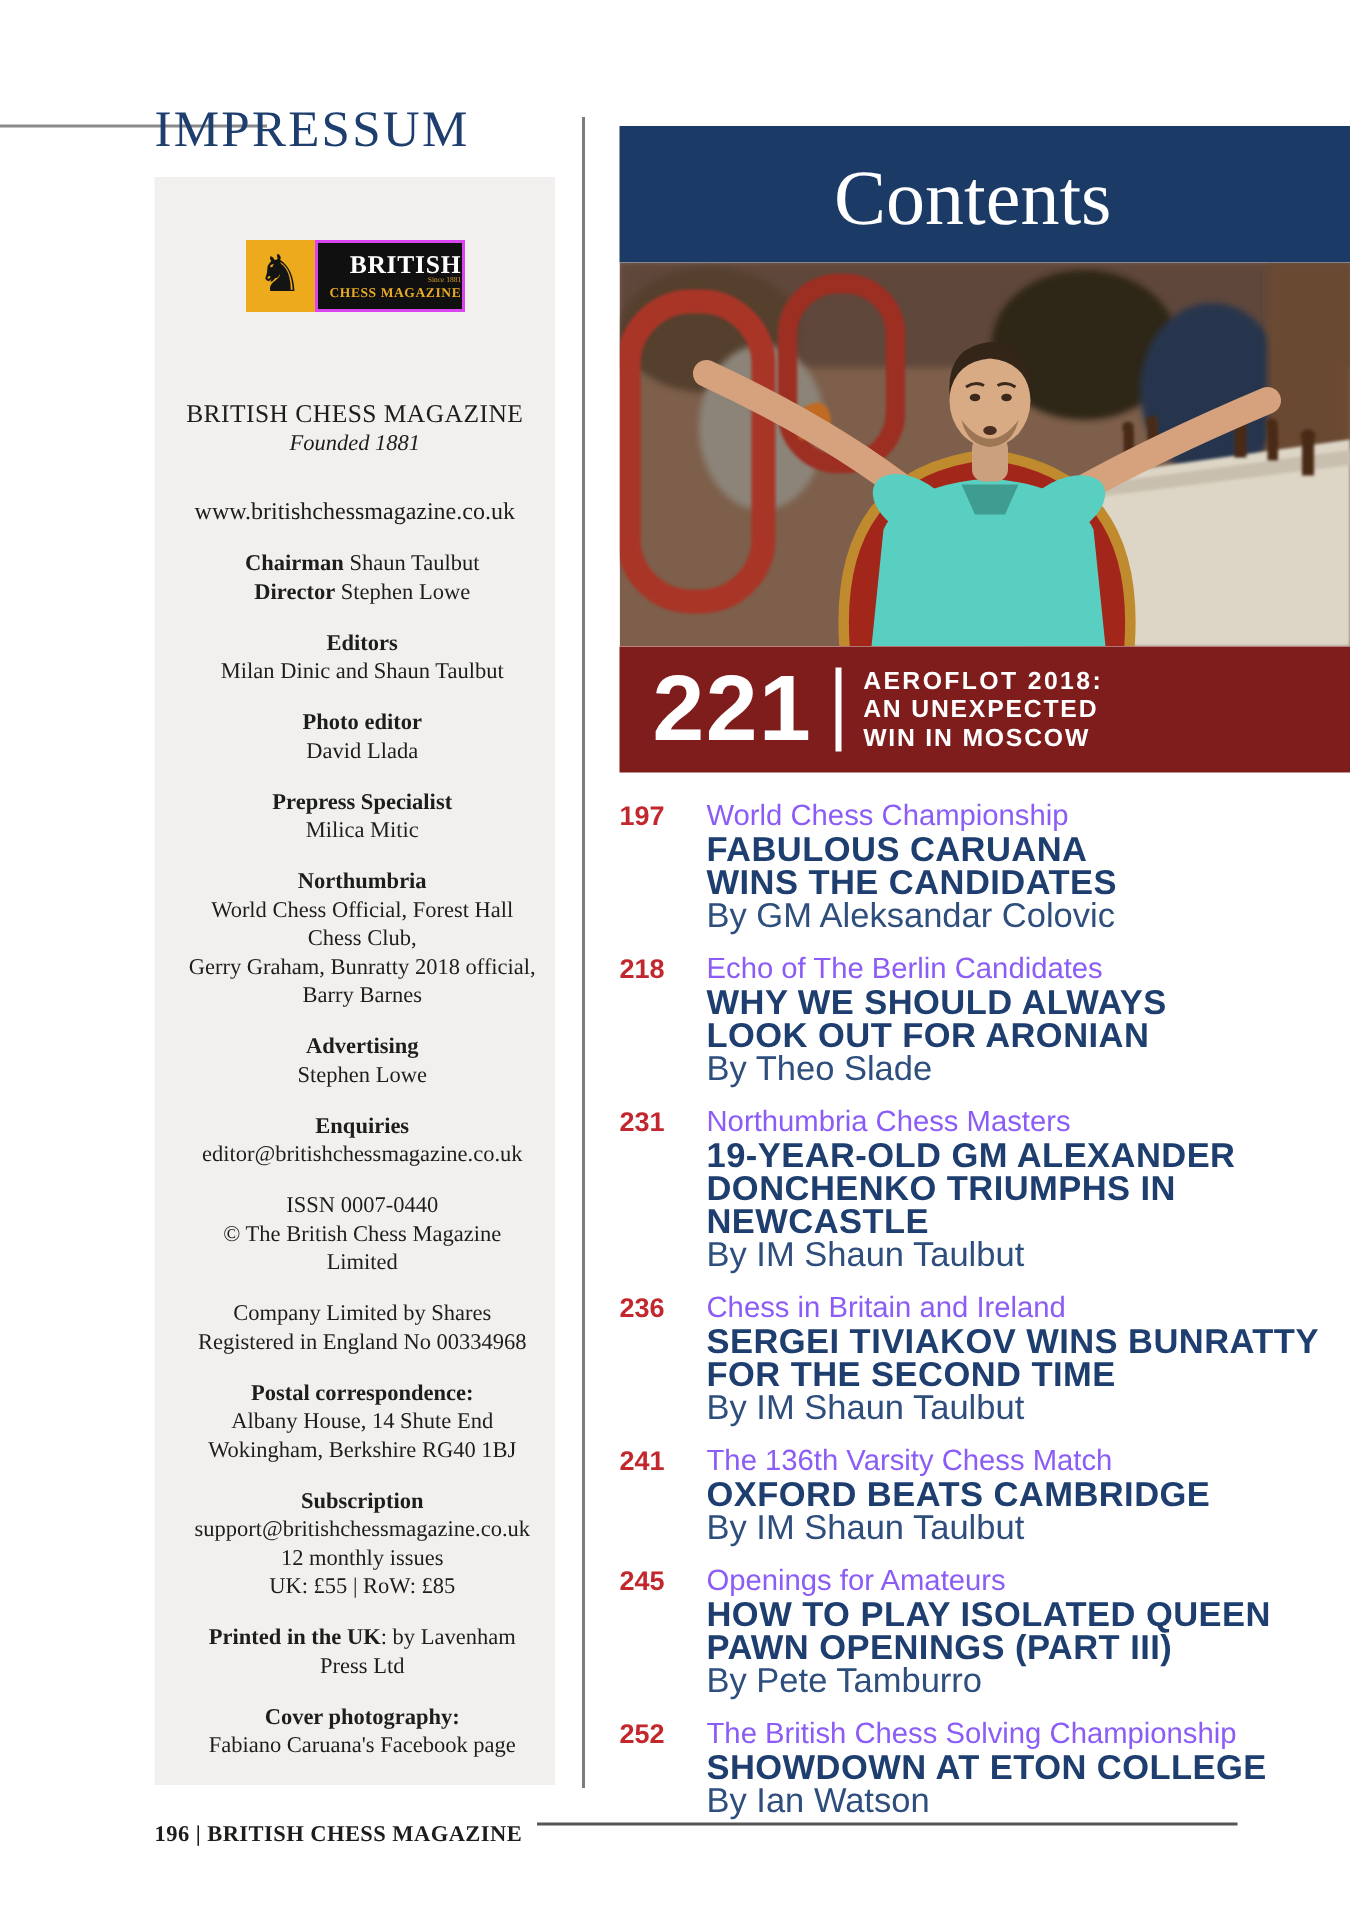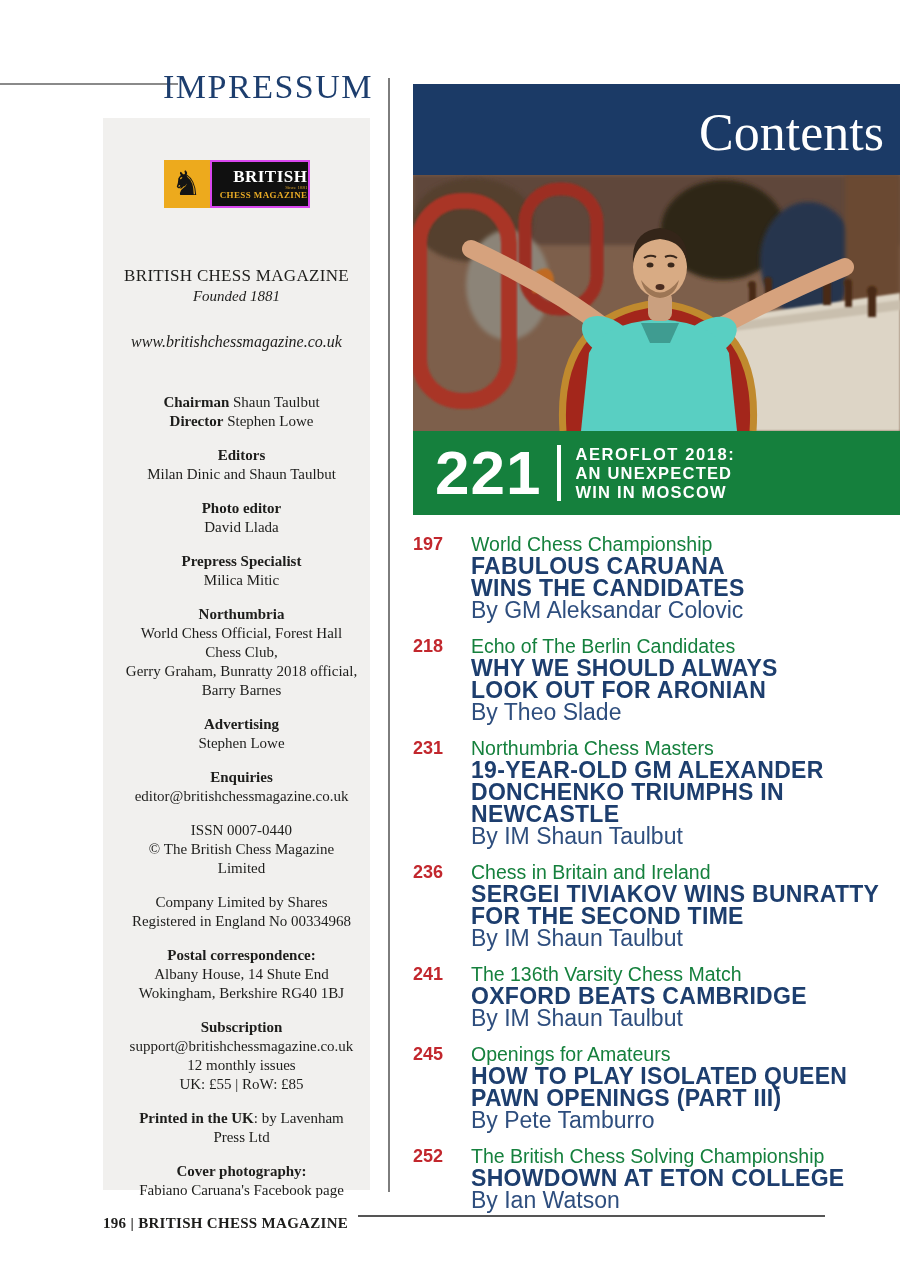--- a/index.html
+++ b/index.html
@@ -1,64 +1,64 @@
 <!DOCTYPE html>
 <html><head>
 <meta charset="utf-8">
 <style>
   html,body{margin:0;padding:0;background:#ffffff;}
   .page{position:relative;width:913px;height:1280px;background:#fff;overflow:hidden;
         font-family:"Liberation Serif",serif;}
 
   
   .top-rule{position:absolute;left:0;top:83px;width:178px;height:2px;background:#8a8a8a;}
-  .impressum-title{position:absolute;left:103px;top:68px;width:270px;text-align:right;
+  .impressum-title{position:absolute;left:103px;top:68px;width:270px;
         font-family:"Liberation Serif",serif;font-size:34px;letter-spacing:1.5px;
         color:#1d3e6e;font-weight:400;}
   .v-divider{position:absolute;left:388px;top:78px;width:2px;height:1114px;background:#7d7d7d;}
 
   
   .panel{position:absolute;left:103px;top:118px;width:267px;height:1072px;background:#f1f0ee;
         text-align:center;color:#1d1d1b;font-size:15px;line-height:19px;}
   .panel-inner{padding:42px 12px 0 12px;}
   .logo{display:inline-flex;height:48px;margin-bottom:58px;}
   .logo-knight{width:46px;background:#edaa1d;display:flex;align-items:center;justify-content:center;
         font-size:34px;color:#141414;line-height:1;}
   .logo-right{width:96px;background:#101010;border:2px solid #d946ef;display:flex;
         flex-direction:column;align-items:flex-end;justify-content:center;}
   .logo-brand{color:#ffffff;font-weight:bold;font-size:17px;line-height:16px;letter-spacing:.5px;}
   .logo-since{color:#d8a12c;font-size:5px;line-height:5px;}
   .logo-sub{color:#e9ab25;font-weight:bold;font-size:9px;line-height:10px;letter-spacing:.4px;}
   .mag-name{font-size:17px;letter-spacing:.3px;margin-bottom:2px;}
   .founded{font-style:italic;margin-bottom:26px;}
-  .website{font-style:italic;font-size:16px;margin-bottom:42px;}
+  .website{font-size:16px;margin-bottom:16px;}
   .iblock{margin-bottom:15px;margin-left:10px;}
   .iblock .hd{font-weight:bold;}
   .iblock b{font-weight:bold;}
 
   
   .right-col{position:absolute;left:413px;top:84px;width:487px;}
   .contents-bar{position:absolute;left:0;top:0;width:487px;height:91px;background:#1b3a66;
-        display:flex;align-items:center;justify-content:flex-end;}
+        display:flex;align-items:center;justify-content:center;}
   .contents-bar span{color:#fff;font-family:"Liberation Serif",serif;font-size:52px;
         padding-right:16px;padding-top:6px;}
   .photo{position:absolute;left:0;top:91px;width:487px;height:256px;overflow:hidden;}
-  .feature-bar{position:absolute;left:0;top:347px;width:487px;height:84px;background:#15803d;
+  .feature-bar{position:absolute;left:0;top:347px;width:487px;height:84px;background:#7f1d1d;
         display:flex;align-items:center;color:#fff;font-family:"Liberation Sans",sans-serif;}
   .feature-num{font-size:62px;font-weight:bold;letter-spacing:1px;padding-left:22px;line-height:1;}
   .feature-sep{width:4px;height:56px;background:#fff;margin:0 14px 0 16px;}
   .feature-text{font-size:16.5px;font-weight:bold;letter-spacing:1.2px;line-height:19px;}
   .feature-text .l1{font-weight:bold;letter-spacing:1.6px;}
 
   
   .toc{position:absolute;left:0;top:449px;width:500px;font-family:"Liberation Sans",sans-serif;}
   .toc-item{display:grid;grid-template-columns:46px 1fr;column-gap:12px;margin-bottom:14px;
         cursor:pointer;}
   .toc-num{color:#c2272d;font-weight:bold;font-size:18px;line-height:22px;text-align:left;}
-  .toc-cat{color:#15803d;font-size:19.5px;line-height:22px;}
+  .toc-cat{color:#8b5cf6;font-size:19.5px;line-height:22px;}
   .toc-headline{color:#1d3e6e;font-size:23px;line-height:22px;font-weight:bold;letter-spacing:.3px;}
   .toc-byline{color:#2e4e7e;font-size:23px;line-height:22px;}
 
   
   .footer{position:absolute;left:103px;top:1215px;width:722px;display:flex;align-items:flex-start;}
   .footer-text{font-family:"Liberation Serif",serif;font-weight:bold;font-size:15px;color:#1d1d1b;
         letter-spacing:.3px;white-space:nowrap;}
   .footer-rule{flex:1;height:2px;background:#555;margin-left:10px;}
 </style>
 </head>

